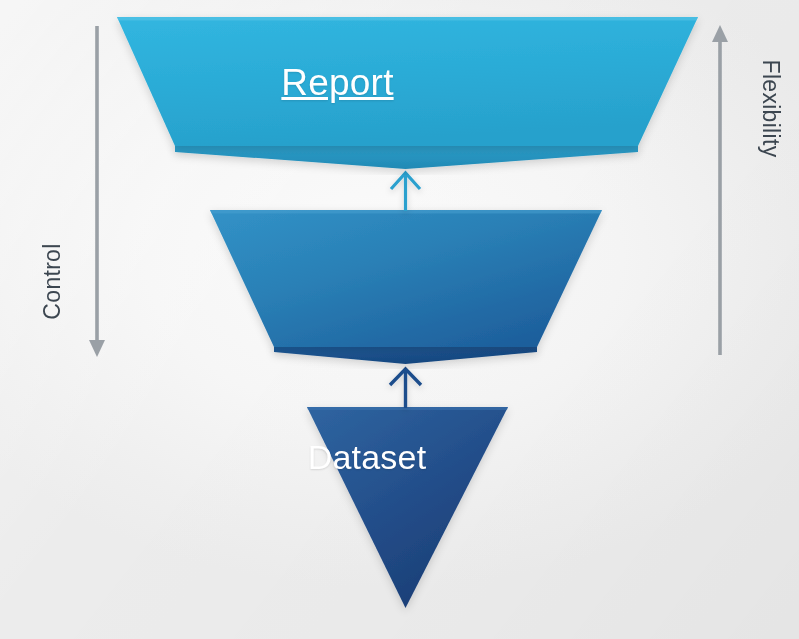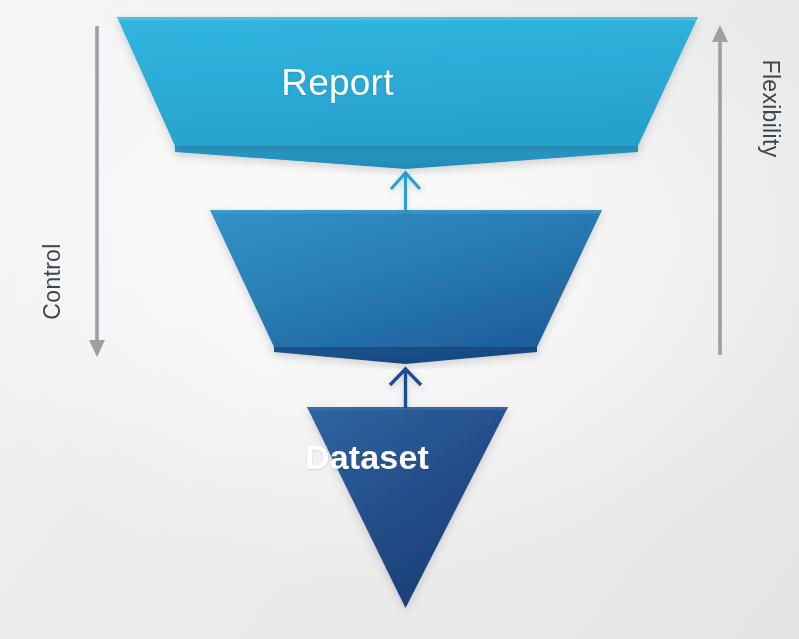--- a/index.html
+++ b/index.html
@@ -46,31 +46,31 @@
     letter-spacing: 0.2px;
     white-space: nowrap;
     text-align: center;
     pointer-events: none;
     text-shadow: 0 1px 2px rgba(0,0,0,0.12);
   }
   #label-report {
     left: 0; width: 675px;
     top: 62px;
     font-size: 37px;
+    text-decoration: underline;
   }
   #label-datasource {
     left: 0; width: 799px;
     top: 259px;
     font-size: 35px;
   }
   #label-dataset {
     left: 0; width: 734px;
     top: 438px;
     font-size: 34px;
-    font-weight: bold;
   }
 
   .axis-text {
     position: absolute;
     color: #3c4650;
     font-size: 23px;
     letter-spacing: 0.3px;
     white-space: nowrap;
     pointer-events: none;
   }

